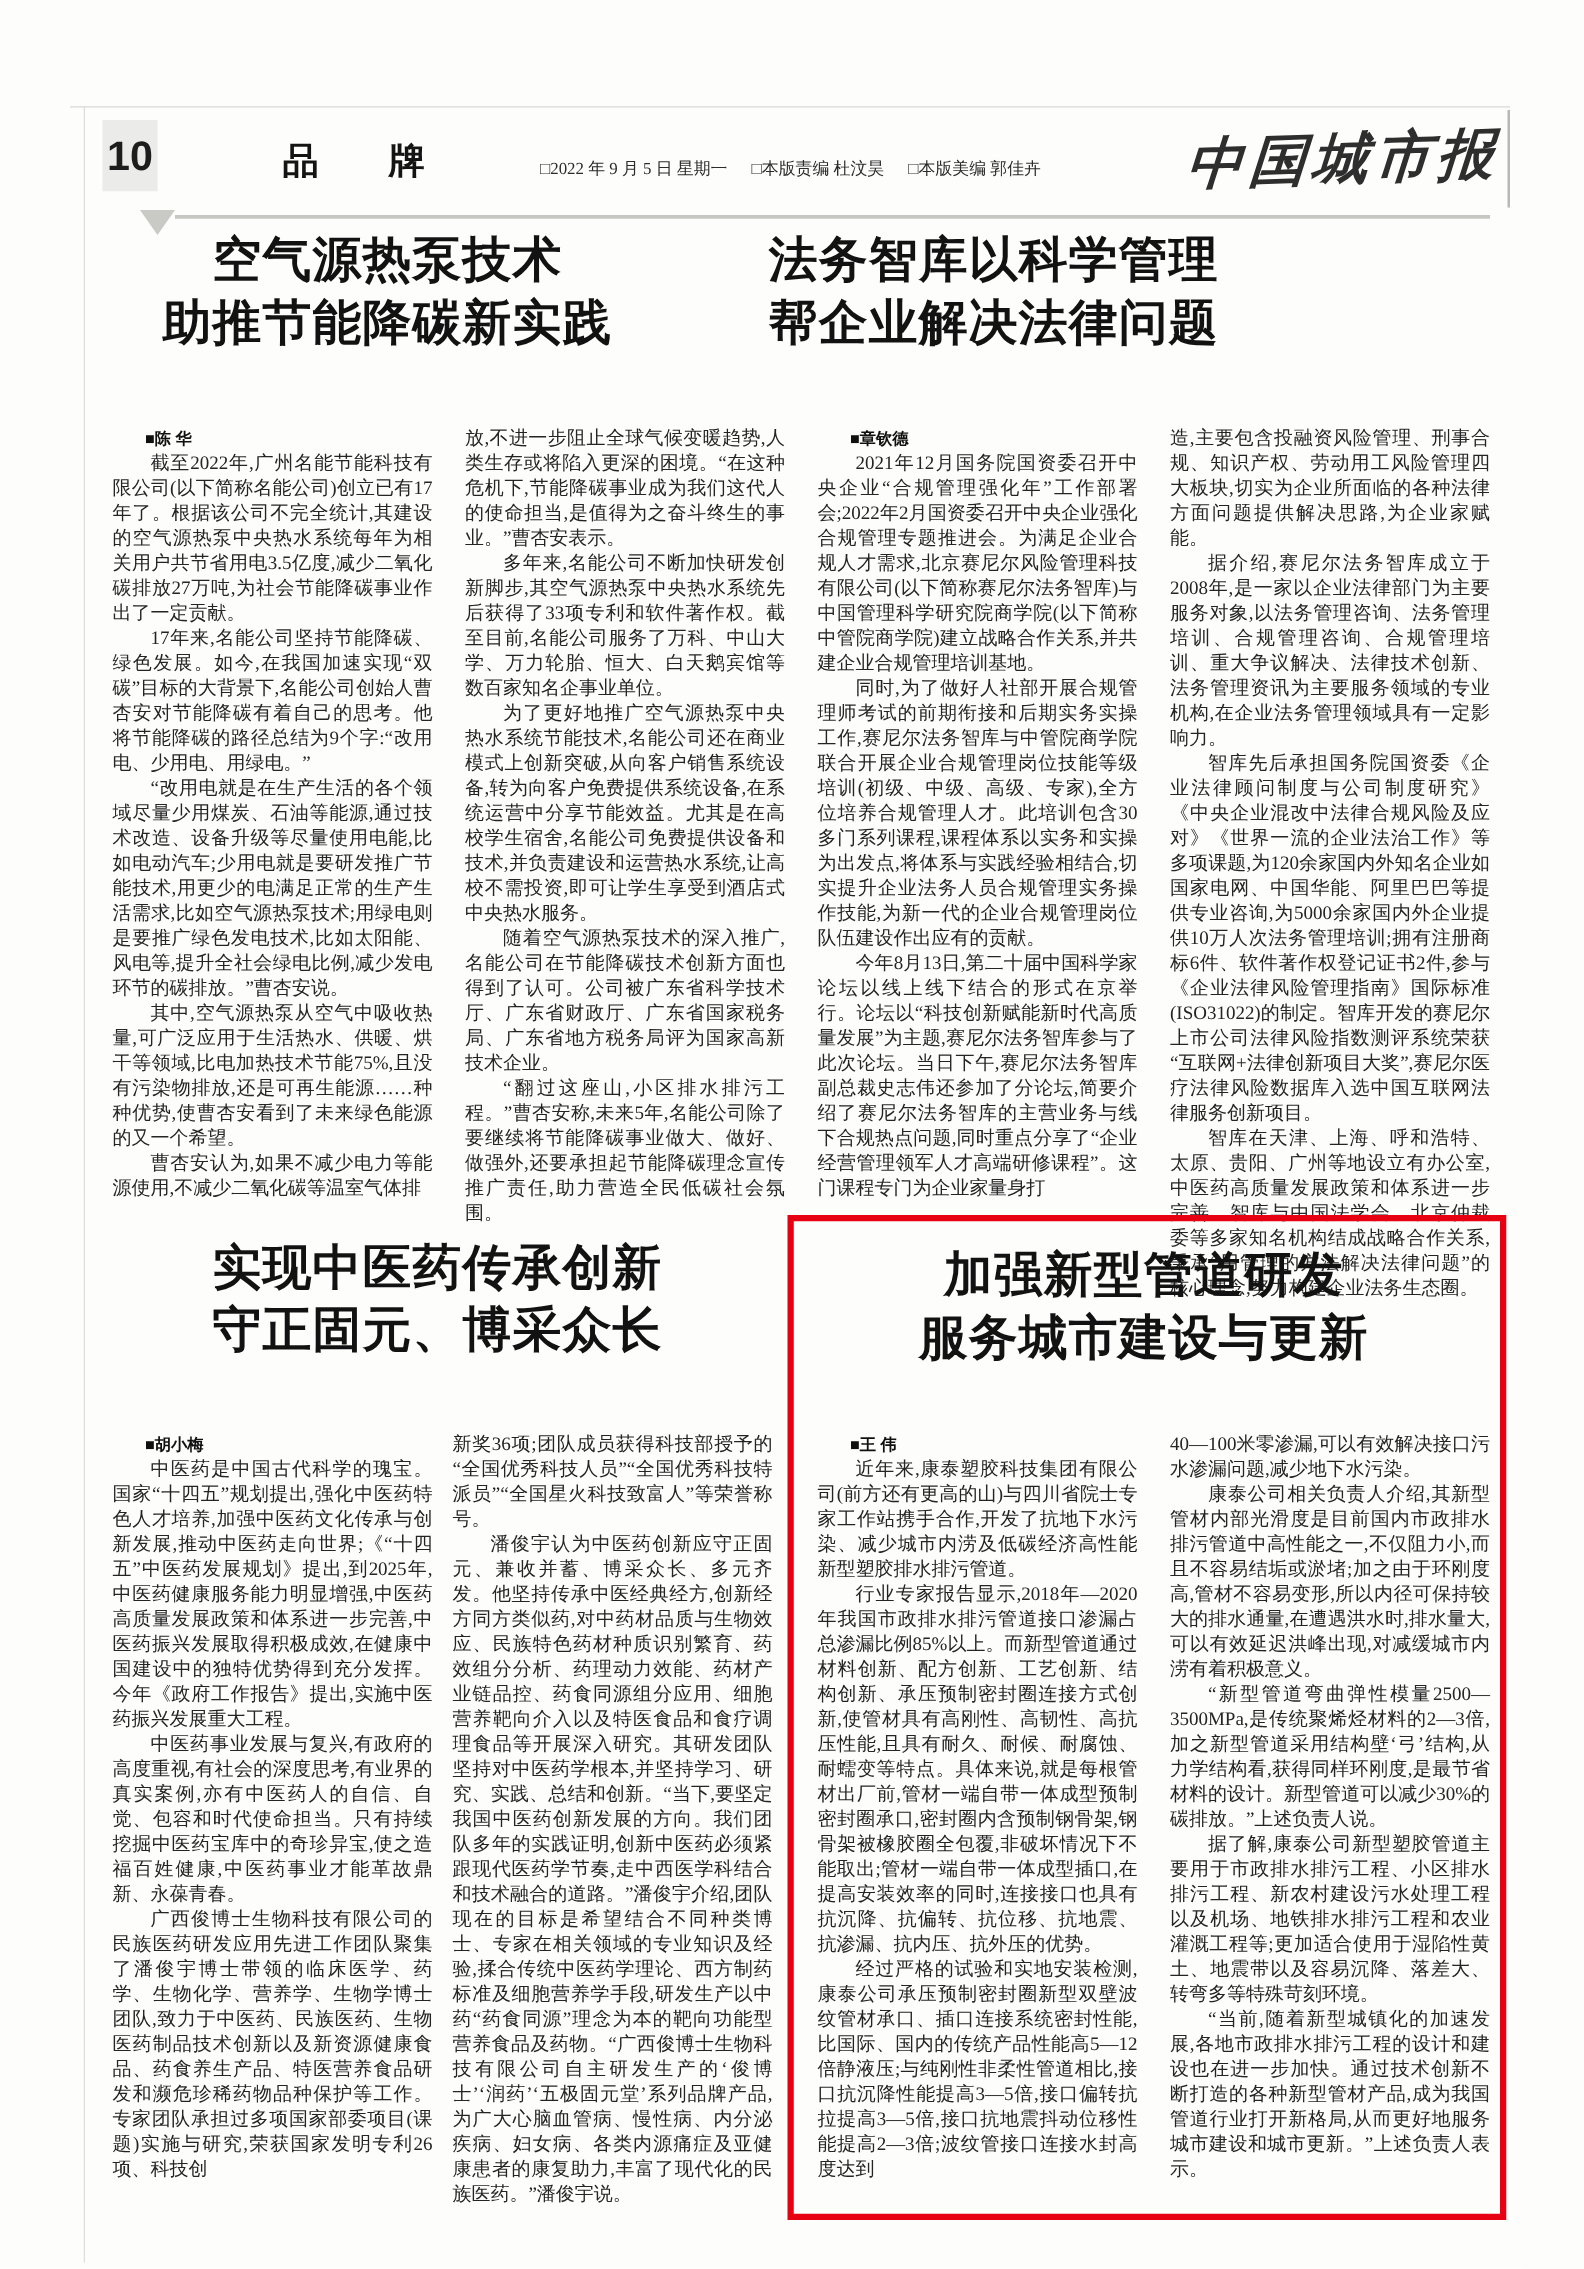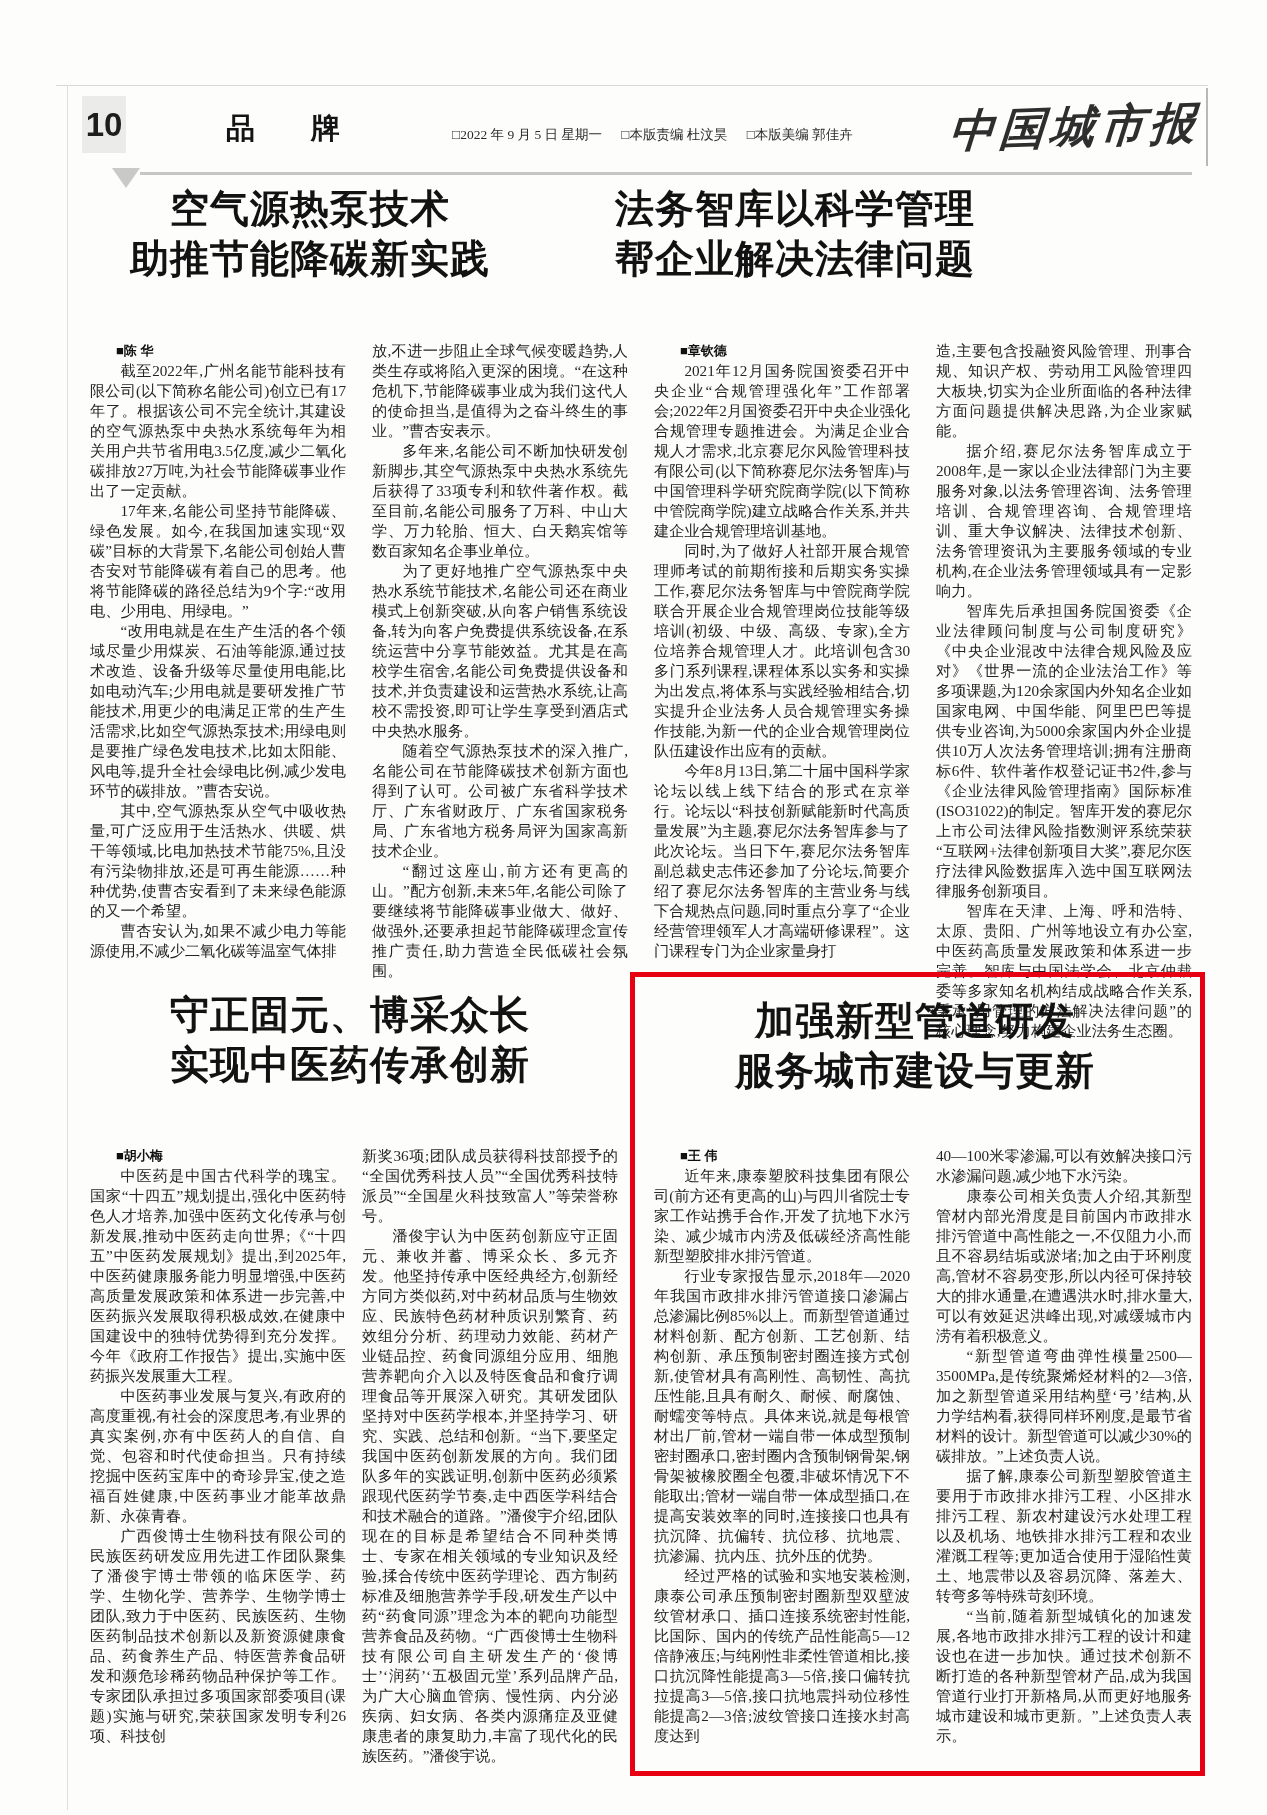--- a/index.html
+++ b/index.html
@@ -27,21 +27,21 @@
   }
   .tab-arrow{position:absolute;left:112px;top:168px;width:0;height:0;
     border-left:14px solid transparent;border-right:14px solid transparent;
     border-top:20px solid #c9c9c6;}
   .section-title{
     position:absolute;left:226px;top:109px;
     font-family:"Liberation Sans","DejaVu Sans",sans-serif;
     font-weight:700;font-size:29px;letter-spacing:24px;color:#141414;white-space:nowrap;
   }
   .header-meta{
-    position:absolute;left:452px;top:126px;white-space:nowrap;
+    position:absolute;left:432px;top:126px;white-space:nowrap;
     font-family:"Liberation Serif","DejaVu Serif",serif;
     font-size:13.5px;color:#2b2b2b;
   }
   .header-meta span{margin-right:16px;}
   .masthead{
     position:absolute;left:880px;top:94px;width:320px;text-align:right;
     font-family:"Liberation Serif","DejaVu Serif",serif;
     font-style:italic;font-weight:bold;font-size:45px;line-height:58px;
     letter-spacing:5px;color:#2e2e2e;white-space:nowrap;
     transform:skewX(-6deg) rotate(-2deg);transform-origin:right center;
@@ -108,21 +108,21 @@
         <p class="">“改用电就是在生产生活的各个领域尽量少用煤炭、石油等能源,通过技术改造、设备升级等尽量使用电能,比如电动汽车;少用电就是要研发推广节能技术,用更少的电满足正常的生产生活需求,比如空气源热泵技术;用绿电则是要推广绿色发电技术,比如太阳能、风电等,提升全社会绿电比例,减少发电环节的碳排放。”曹杏安说。</p>
         <p class="">其中,空气源热泵从空气中吸收热量,可广泛应用于生活热水、供暖、烘干等领域,比电加热技术节能75%,且没有污染物排放,还是可再生能源……种种优势,使曹杏安看到了未来绿色能源的又一个希望。</p>
         <p class="">曹杏安认为,如果不减少电力等能源使用,不减少二氧化碳等温室气体排</p>
       </div>
   </div>
   <div class="col" style="left:372px;top:341px;">
       <p class="cont">放,不进一步阻止全球气候变暖趋势,人类生存或将陷入更深的困境。“在这种危机下,节能降碳事业成为我们这代人的使命担当,是值得为之奋斗终生的事业。”曹杏安表示。</p>
       <p class="">多年来,名能公司不断加快研发创新脚步,其空气源热泵中央热水系统先后获得了33项专利和软件著作权。截至目前,名能公司服务了万科、中山大学、万力轮胎、恒大、白天鹅宾馆等数百家知名企事业单位。</p>
       <p class="">为了更好地推广空气源热泵中央热水系统节能技术,名能公司还在商业模式上创新突破,从向客户销售系统设备,转为向客户免费提供系统设备,在系统运营中分享节能效益。尤其是在高校学生宿舍,名能公司免费提供设备和技术,并负责建设和运营热水系统,让高校不需投资,即可让学生享受到酒店式中央热水服务。</p>
       <p class="">随着空气源热泵技术的深入推广,名能公司在节能降碳技术创新方面也得到了认可。公司被广东省科学技术厅、广东省财政厅、广东省国家税务局、广东省地方税务局评为国家高新技术企业。</p>
-      <p class="">“翻过这座山,前方还有更高的山。”配方创新,未来5年,名能公司除了要继续将节能降碳事业做大、做好、做强外,还要承担起节能降碳理念宣传推广责任,助力营造全民低碳社会氛围。</p>
+      <p class="">“翻过这座山,小区排水排污工程。”曹杏安称,未来5年,名能公司除了要继续将节能降碳事业做大、做好、做强外,还要承担起节能降碳理念宣传推广责任,助力营造全民低碳社会氛围。</p>
     </div>
 
   <div class="art-title" style="left:600px;top:184px;width:390px;">
     <div class="tl">法务智库以科学管理</div>
     <div class="tl">帮企业解决法律问题</div>
   </div>
   <div class="col" style="left:654px;top:341px;">
     <p class="byline">■章钦德</p>
     <div>
         <p class="">2021年12月国务院国资委召开中央企业“合规管理强化年”工作部署会;2022年2月国资委召开中央企业强化合规管理专题推进会。为满足企业合规人才需求,北京赛尼尔风险管理科技有限公司(以下简称赛尼尔法务智库)与中国管理科学研究院商学院(以下简称中管院商学院)建立战略合作关系,并共建企业合规管理培训基地。</p>
@@ -131,22 +131,22 @@
       </div>
   </div>
   <div class="col" style="left:936px;top:341px;">
       <p class="cont">造,主要包含投融资风险管理、刑事合规、知识产权、劳动用工风险管理四大板块,切实为企业所面临的各种法律方面问题提供解决思路,为企业家赋能。</p>
       <p class="">据介绍,赛尼尔法务智库成立于2008年,是一家以企业法律部门为主要服务对象,以法务管理咨询、法务管理培训、合规管理咨询、合规管理培训、重大争议解决、法律技术创新、法务管理资讯为主要服务领域的专业机构,在企业法务管理领域具有一定影响力。</p>
       <p class="">智库先后承担国务院国资委《企业法律顾问制度与公司制度研究》《中央企业混改中法律合规风险及应对》《世界一流的企业法治工作》等多项课题,为120余家国内外知名企业如国家电网、中国华能、阿里巴巴等提供专业咨询,为5000余家国内外企业提供10万人次法务管理培训;拥有注册商标6件、软件著作权登记证书2件,参与《企业法律风险管理指南》国际标准(ISO31022)的制定。智库开发的赛尼尔上市公司法律风险指数测评系统荣获“互联网+法律创新项目大奖”,赛尼尔医疗法律风险数据库入选中国互联网法律服务创新项目。</p>
       <p class="">智库在天津、上海、呼和浩特、太原、贵阳、广州等地设立有办公室,中医药高质量发展政策和体系进一步完善。智库与中国法学会、北京仲裁委等多家知名机构结成战略合作关系,秉承“用管理的方法解决法律问题”的核心理念,努力构建企业法务生态圈。</p>
     </div>
 
   <div class="art-title" style="left:85px;top:990px;width:530px;">
+    <div class="tl">实现中医药传承创新</div>
     <div class="tl">守正固元、博采众长</div>
-    <div class="tl">实现中医药传承创新</div>
   </div>
   <div class="col" style="left:90px;top:1146px;">
     <p class="byline">■胡小梅</p>
     <div>
         <p class="">中医药是中国古代科学的瑰宝。国家“十四五”规划提出,强化中医药特色人才培养,加强中医药文化传承与创新发展,推动中医药走向世界;《“十四五”中医药发展规划》提出,到2025年,中医药健康服务能力明显增强,中医药高质量发展政策和体系进一步完善,中医药振兴发展取得积极成效,在健康中国建设中的独特优势得到充分发挥。今年《政府工作报告》提出,实施中医药振兴发展重大工程。</p>
         <p class="">中医药事业发展与复兴,有政府的高度重视,有社会的深度思考,有业界的真实案例,亦有中医药人的自信、自觉、包容和时代使命担当。只有持续挖掘中医药宝库中的奇珍异宝,使之造福百姓健康,中医药事业才能革故鼎新、永葆青春。</p>
         <p class="">广西俊博士生物科技有限公司的民族医药研发应用先进工作团队聚集了潘俊宇博士带领的临床医学、药学、生物化学、营养学、生物学博士团队,致力于中医药、民族医药、生物医药制品技术创新以及新资源健康食品、药食养生产品、特医营养食品研发和濒危珍稀药物品种保护等工作。专家团队承担过多项国家部委项目(课题)实施与研究,荣获国家发明专利26项、科技创</p>
       </div>
   </div>
   <div class="col" style="left:362px;top:1146px;">

